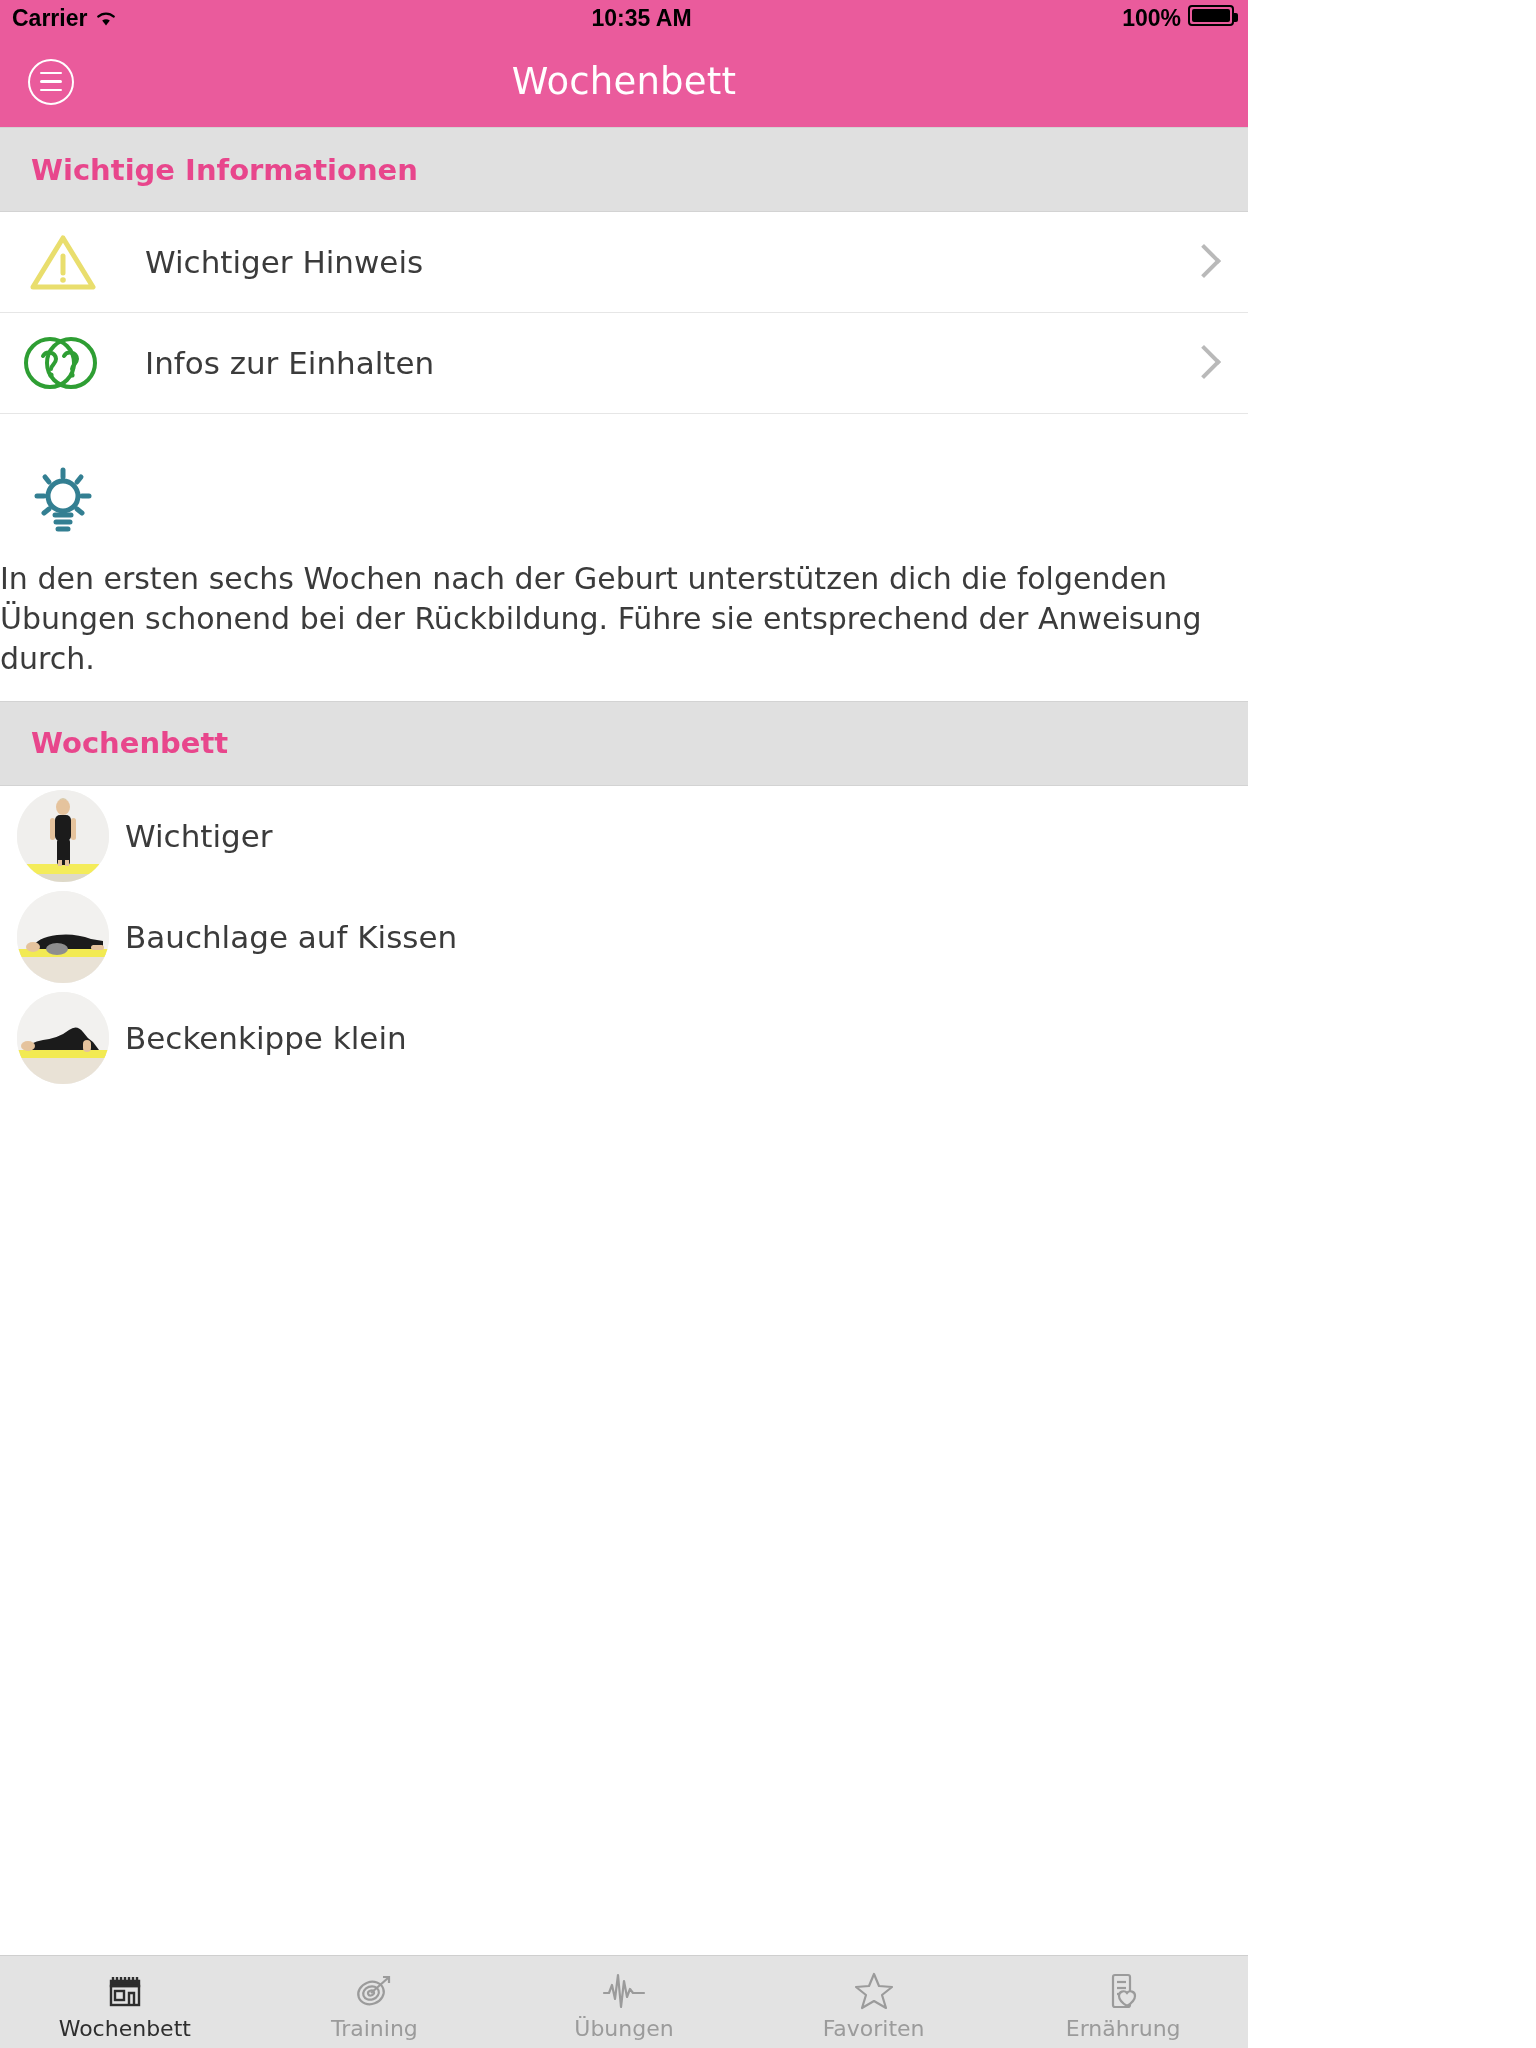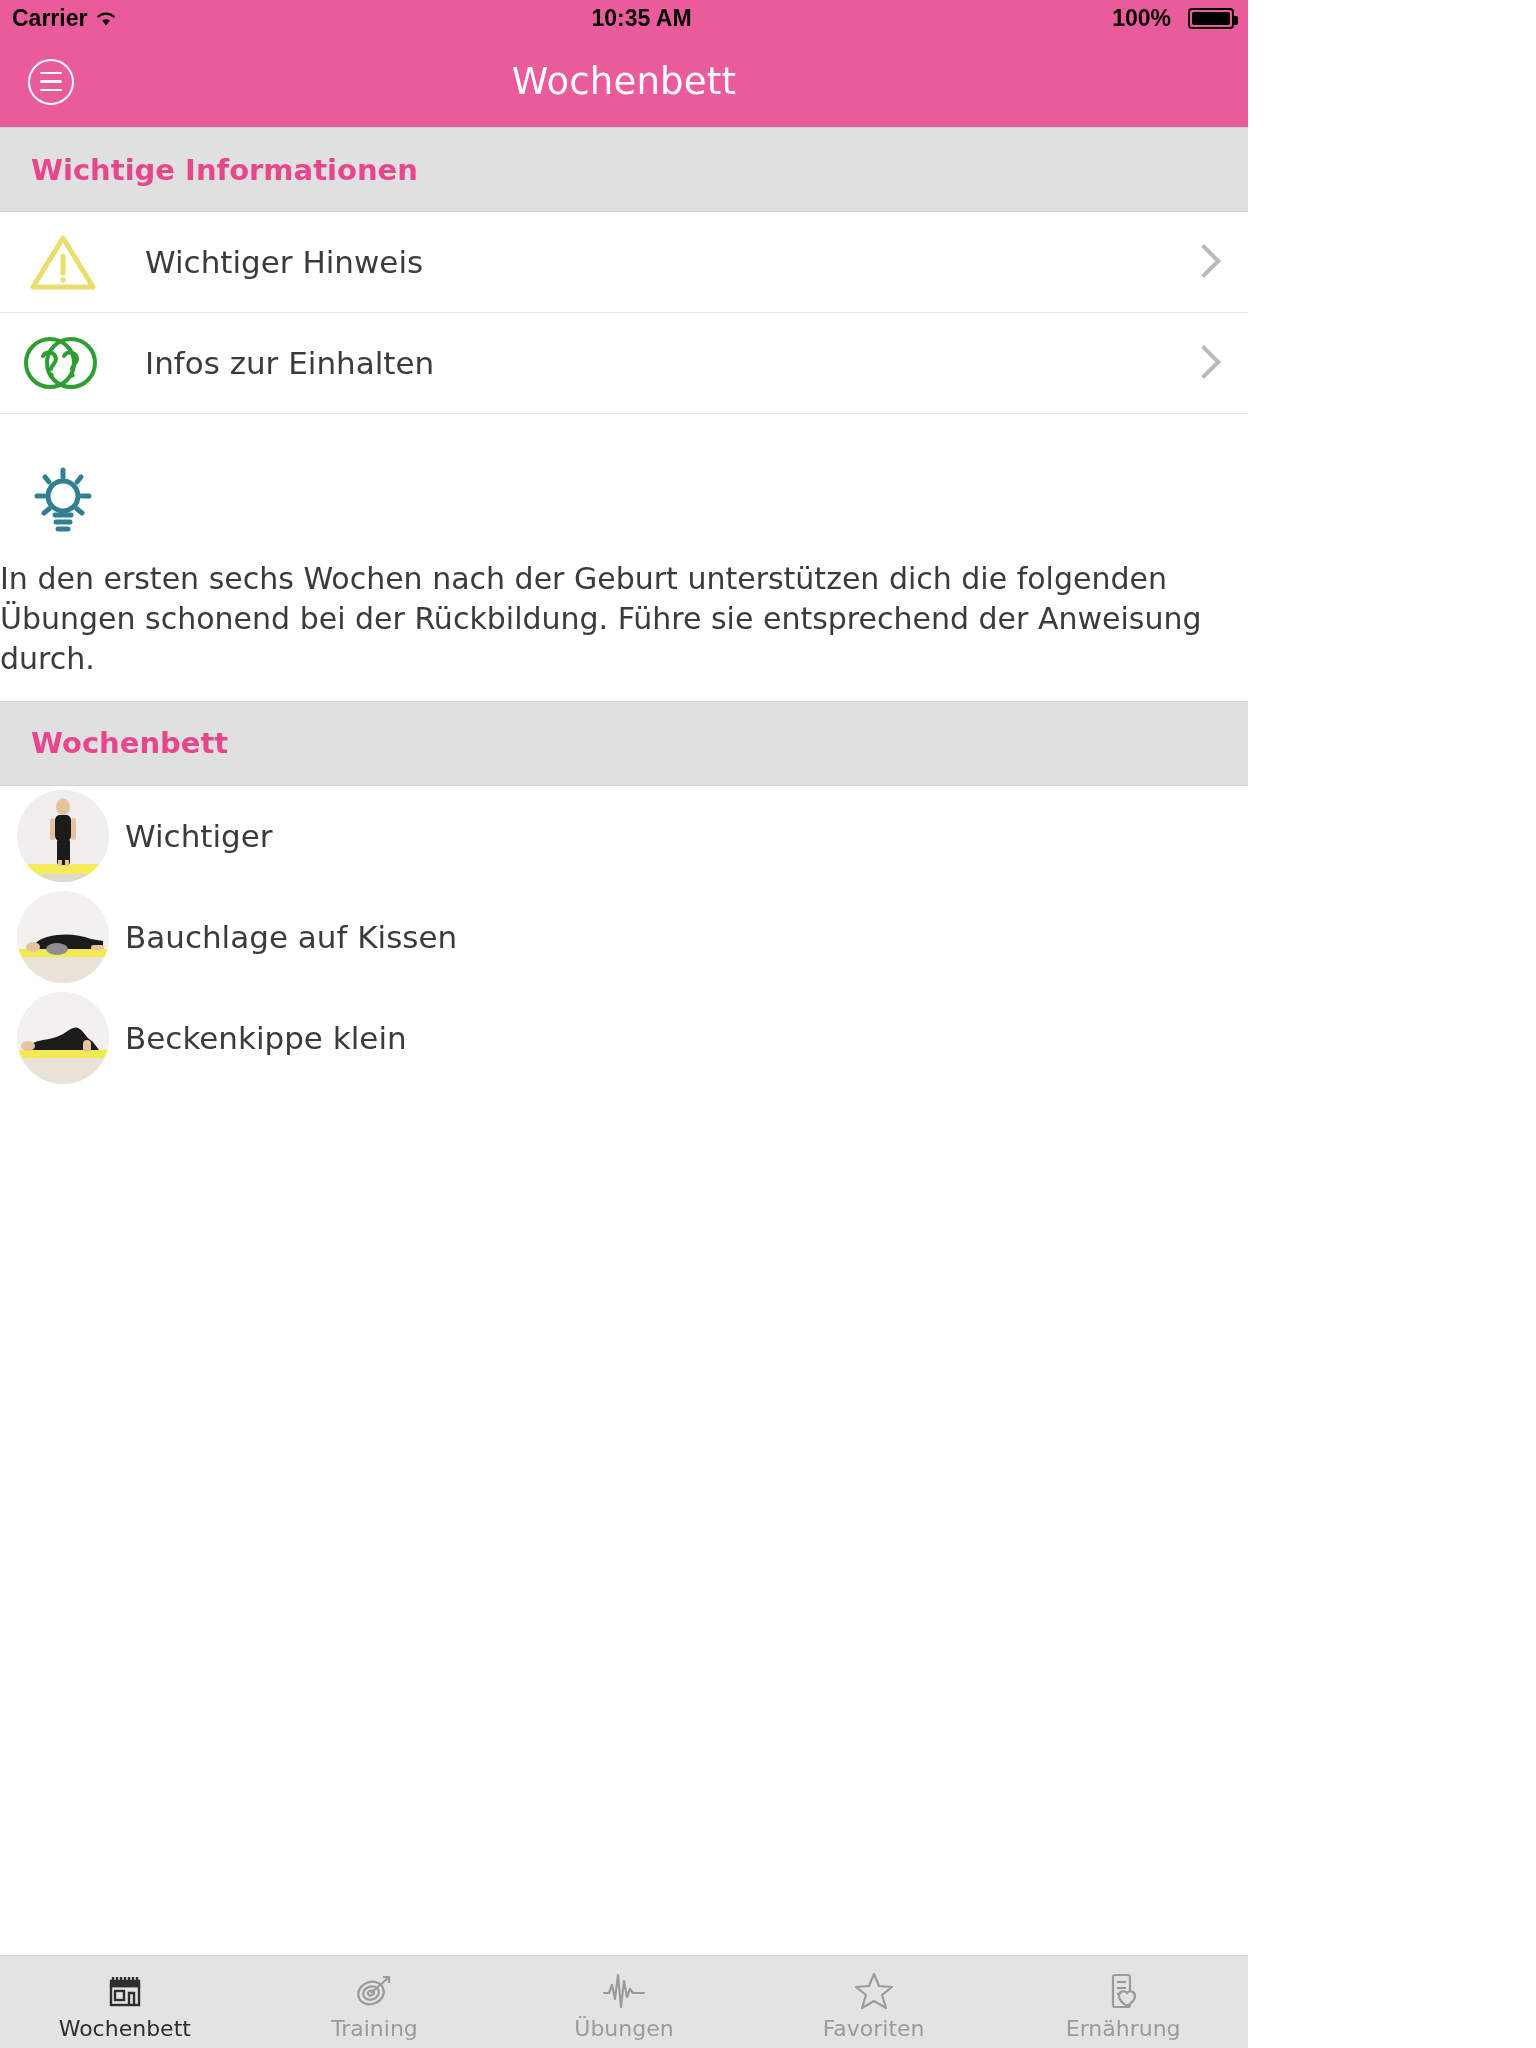--- a/index.html
+++ b/index.html
@@ -13,21 +13,21 @@
 
   
   .statusbar {
     height:36px; background:#ea5b9c; color:#000;
     display:flex; align-items:center; position:relative;
     font-size:23px; font-weight:bold; flex:0 0 36px;
     font-family:"Liberation Sans", sans-serif;
   }
   .sb-left { position:absolute; left:12px; display:flex; align-items:center; gap:8px; }
   .sb-center { position:absolute; left:0; right:0; text-align:center;padding-left:35px; }
-  .sb-right { position:absolute; right:14px; display:flex; align-items:center; gap:17px; }
+  .sb-right { position:absolute; right:14px; display:flex; align-items:flex-start; gap:7px; }
   .wifi-ico { display:inline-block; width:22px; height:18px; position:relative; }
   .battery { width:46px; height:21px; border:2px solid #000; border-radius:4px; position:relative; }
   .battery::after { content:""; position:absolute; right:-6px; top:6px; width:4px; height:9px; background:#000; border-radius:0 2px 2px 0; }
   .battery > i { position:absolute; left:2px; top:2px; bottom:2px; right:2px; background:#000; border-radius:2px; display:block; }
 
   
   .navbar {
     height:91px; background:#ea5b9c; position:relative;
     display:flex; align-items:center; justify-content:center;
     flex:0 0 91px;

